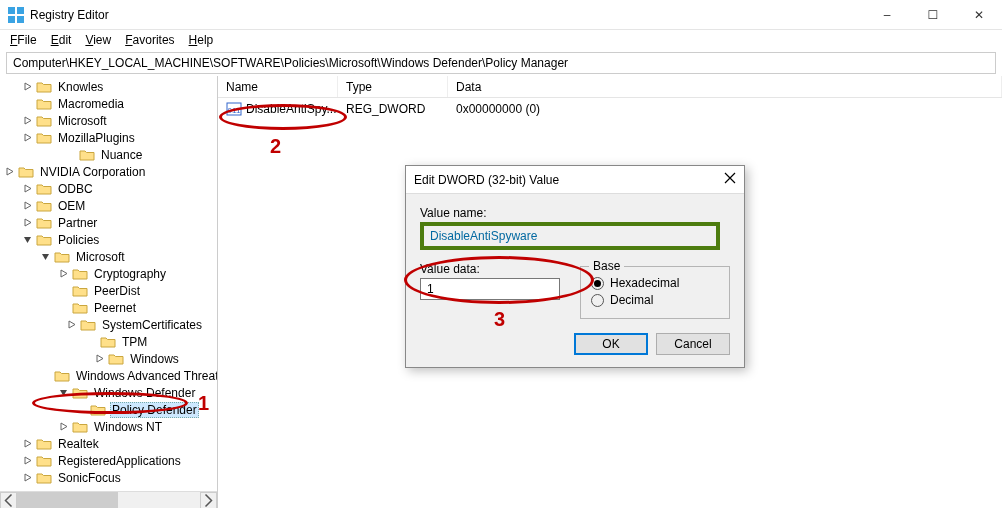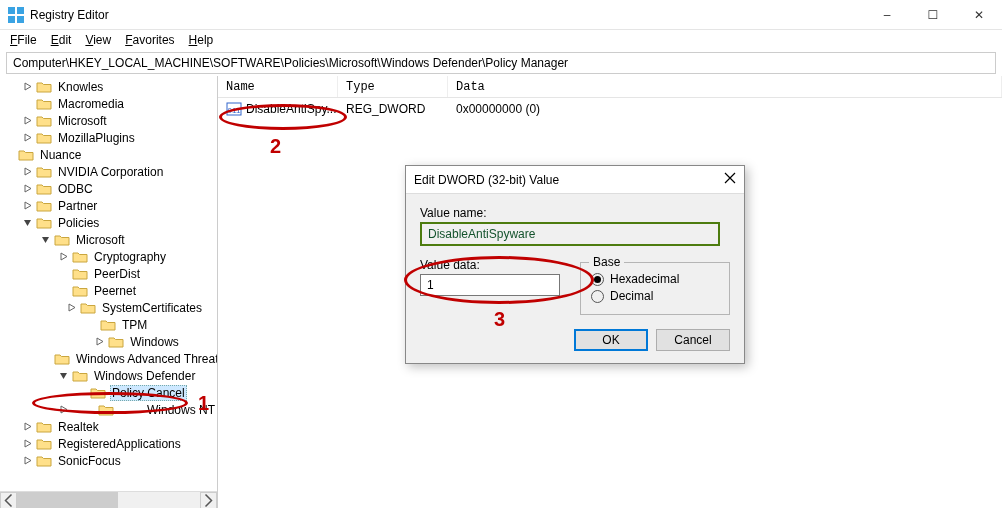--- a/index.html
+++ b/index.html
@@ -50,21 +50,21 @@
   .twist svg { width:9px; height:9px; }
   .folder-ico { width:16px; height:14px; margin-right:4px; }
   .folder-ico svg { width:16px; height:14px; }
   .node-label { padding:0 2px; }
   .tree-row.selected .node-label { background:#cde8ff; border:1px dotted #7aa; padding:0 1px;}
   .tree-hscroll { position:absolute; left:0; right:0; bottom:0; height:17px; background:#f0f0f0; border-top:1px solid #ddd; display:flex; align-items:center;}
   .hscroll-btn { width:17px; height:17px; background:#f0f0f0; display:flex; align-items:center; justify-content:center; border:1px solid #ccc;}
   .hscroll-track { flex:1; height:17px; position:relative; }
   .hscroll-thumb { position:absolute; left:0; top:0; bottom:0; width:55%; background:#cdcdcd; }
   .list-pane { flex:1; position:relative; background:#fff;}
-  .list-header { height:22px; border-bottom:1px solid #e5e5e5; display:flex; align-items:center;font-family:Liberation Mono, monospace;}
+  .list-header { height:22px; border-bottom:1px solid #e5e5e5; display:flex; align-items:center;}
   .col { padding:0 8px; border-right:1px solid #eee; height:100%; display:flex; align-items:center;}
   .col.name { width:120px; }
   .col.type { width:110px; }
   .col.data { flex:1; }
   .list-body { padding-top:2px; }
   .list-row { display:flex; align-items:center; height:18px; }
   .cell { padding:0 8px; }
   .cell.name { width:120px; display:flex; align-items:center; gap:4px;}
   .cell.type { width:110px; }
   .cell.data { flex:1; }
@@ -73,21 +73,21 @@
   .dialog {
     position:absolute; left:405px; top:165px; width:340px;
     background:#f0f0f0; border:1px solid #888;
     box-shadow: 3px 3px 10px rgba(0,0,0,0.25);
   }
   .dialog-title { height:28px; background:#fff; display:flex; align-items:center; padding:0 8px; border-bottom:1px solid #ddd;}
   .dialog-title .t { flex:1; }
   .dialog-title .close { width:30px; text-align:right;}
   .dialog-body { padding:10px 14px 6px 14px; }
   .dlg-label { font-size:12px; margin-top:2px; margin-bottom:2px;}
-  .dlg-field-ro { border:2px solid #4d7c0f; background:#f0f0f0; padding:3px 6px; width:300px; color:#14532d;}
+  .dlg-field-ro { border:4px solid #4d7c0f; background:#f0f0f0; padding:3px 6px; width:300px; color:#0369a1;}
   .dlg-row { display:flex; gap:20px; margin-top:10px;}
   .dlg-col-left { flex:0 0 140px; }
   .dlg-col-right { flex:1; }
   .dlg-input { width:140px; border:1px solid #777; padding:3px 6px; font:inherit; background:#fff;}
   .group { border:1px solid #b5b5b5; padding:6px 10px 8px 10px; position:relative; margin-top:6px;}
   .group-title { position:absolute; top:-8px; left:8px; background:#f0f0f0; padding:0 4px; font-size:12px;}
   .radio-row { display:flex; align-items:center; gap:6px; margin:3px 0;}
   .radio { width:13px; height:13px; border:1px solid #555; border-radius:50%; display:inline-flex; align-items:center; justify-content:center;}
   .radio.checked::after { content:""; width:7px; height:7px; background:#000; border-radius:50%; display:block;}
   .dialog-buttons { display:flex; justify-content:flex-end; gap:8px; padding:8px 14px 12px 14px;}
@@ -167,28 +167,28 @@
           <span class="twist">
             <svg viewBox="0 0 9 9">
               <path d="M2 1 L8 4.5 L2 8 Z" fill="none" stroke="#666"></path>
             </svg>
           </span>
           <span class="folder-ico"><svg viewBox="0 0 16 14">
               <path d="M1 3 h5 l1.5 1.5 H15 V12 H1 Z" fill="#ffe08a" stroke="#caa63e"></path>
             </svg></span>
           <span class="node-label">MozillaPlugins</span>
         </div>
+        <div class="tree-row" style="padding-left: 18px; margin-left: 43px;">
+          <span class="twist"></span>
+          <span class="folder-ico"><svg viewBox="0 0 16 14">
+              <path d="M1 3 h5 l1.5 1.5 H15 V12 H1 Z" fill="#ffe08a" stroke="#caa63e"></path>
+            </svg></span>
+          <span class="node-label">Nuance</span>
+        </div>
         <div class="tree-row" style="">
-          <span class="twist"></span>
-          <span class="folder-ico"><svg viewBox="0 0 16 14">
-              <path d="M1 3 h5 l1.5 1.5 H15 V12 H1 Z" fill="#ffe08a" stroke="#caa63e"></path>
-            </svg></span>
-          <span class="node-label">Nuance</span>
-        </div>
-        <div class="tree-row" style="padding-left: 18px;">
           <span class="twist">
             <svg viewBox="0 0 9 9">
               <path d="M2 1 L8 4.5 L2 8 Z" fill="none" stroke="#666"></path>
             </svg>
           </span>
           <span class="folder-ico"><svg viewBox="0 0 16 14">
               <path d="M1 3 h5 l1.5 1.5 H15 V12 H1 Z" fill="#ffe08a" stroke="#caa63e"></path>
             </svg></span>
           <span class="node-label">NVIDIA Corporation</span>
         </div>
@@ -205,20 +205,31 @@
         </div>
         <div class="tree-row" style="padding-left: 18px;">
           <span class="twist">
             <svg viewBox="0 0 9 9">
               <path d="M2 1 L8 4.5 L2 8 Z" fill="none" stroke="#666"></path>
             </svg>
           </span>
           <span class="folder-ico"><svg viewBox="0 0 16 14">
               <path d="M1 3 h5 l1.5 1.5 H15 V12 H1 Z" fill="#ffe08a" stroke="#caa63e"></path>
             </svg></span>
+          <span class="node-label">OEM</span>
+        </div>
+        <div class="tree-row" style="padding-left: 18px;">
+          <span class="twist">
+            <svg viewBox="0 0 9 9">
+              <path d="M2 1 L8 4.5 L2 8 Z" fill="none" stroke="#666"></path>
+            </svg>
+          </span>
+          <span class="folder-ico"><svg viewBox="0 0 16 14">
+              <path d="M1 3 h5 l1.5 1.5 H15 V12 H1 Z" fill="#ffe08a" stroke="#caa63e"></path>
+            </svg></span>
           <span class="node-label">Partner</span>
         </div>
         <div class="tree-row" style="padding-left: 18px;">
           <span class="twist">
             <svg viewBox="0 0 9 9">
               <path d="M1 2 L8 2 L4.5 8 Z" fill="#444"></path>
             </svg>
           </span>
           <span class="folder-ico"><svg viewBox="0 0 16 14">
               <path d="M1 3 h5 l1.5 1.5 H15 V12 H1 Z" fill="#ffe08a" stroke="#caa63e"></path>
@@ -306,23 +317,23 @@
           <span class="folder-ico"><svg viewBox="0 0 16 14">
               <path d="M1 3 h5 l1.5 1.5 H15 V12 H1 Z" fill="#ffe08a" stroke="#caa63e"></path>
             </svg></span>
           <span class="node-label">Windows Defender</span>
         </div>
         <div class="tree-row selected" style="padding-left: 72px;">
           <span class="twist"></span>
           <span class="folder-ico"><svg viewBox="0 0 16 14">
               <path d="M1 3 h5 l1.5 1.5 H15 V12 H1 Z" fill="#ffe08a" stroke="#caa63e"></path>
             </svg></span>
-          <span class="node-label">Policy Cancel</span>
-        </div>
-        <div class="tree-row" style="padding-left: 54px; justify-content: space-between;">
+          <span class="node-label">Policy Defender</span>
+        </div>
+        <div class="tree-row" style="padding-left: 54px;">
           <span class="twist">
             <svg viewBox="0 0 9 9">
               <path d="M2 1 L8 4.5 L2 8 Z" fill="none" stroke="#666"></path>
             </svg>
           </span>
           <span class="folder-ico"><svg viewBox="0 0 16 14">
               <path d="M1 3 h5 l1.5 1.5 H15 V12 H1 Z" fill="#ffe08a" stroke="#caa63e"></path>
             </svg></span>
           <span class="node-label">Windows NT</span>
         </div>

